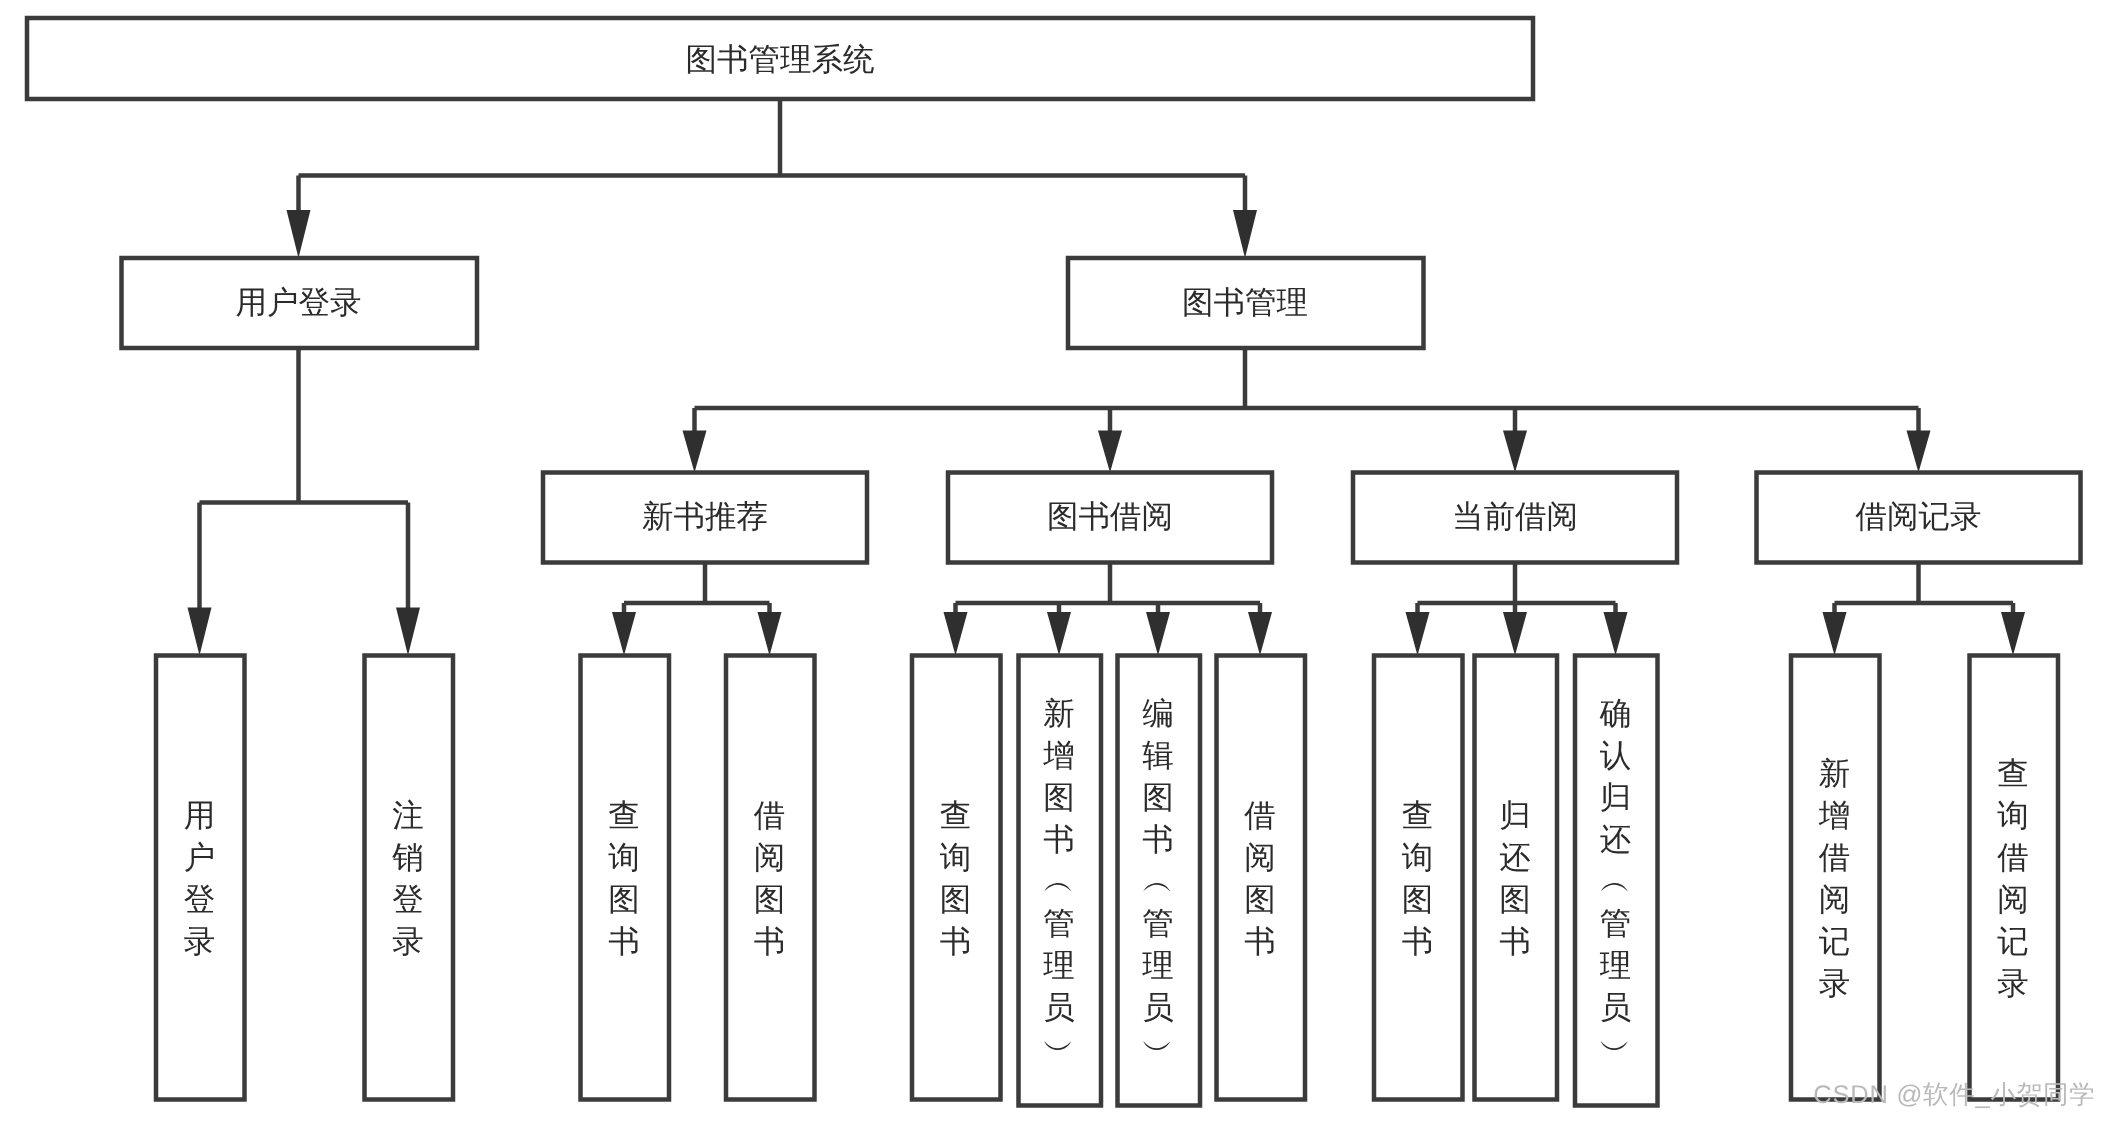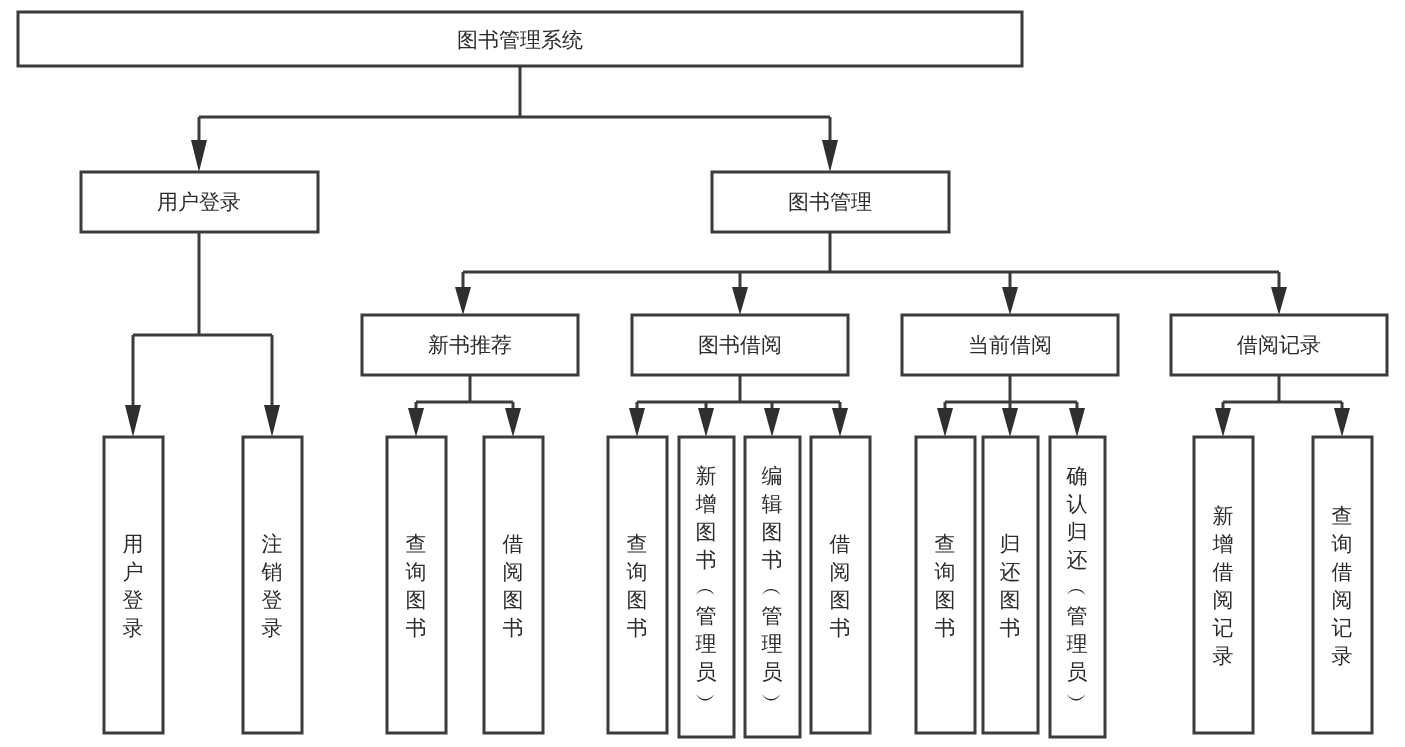--- a/index.html
+++ b/index.html
@@ -228,13 +228,14 @@
     <g>
       <rect class="node-box" x="1194" y="437" width="59" height="296"></rect>
       <text class="node-label-vertical" x="1223" y="437"><tspan x="1223" y="522.84">新</tspan><tspan x="1223" y="550.84">增</tspan><tspan x="1223" y="578.84">借</tspan><tspan x="1223" y="606.84">阅</tspan><tspan x="1223" y="634.84">记</tspan><tspan x="1223" y="662.84">录</tspan></text>
     </g>
     <g>
       <rect class="node-box" x="1313" y="437" width="59" height="296"></rect>
       <text class="node-label-vertical" x="1342" y="437"><tspan x="1342" y="522.84">查</tspan><tspan x="1342" y="550.84">询</tspan><tspan x="1342" y="578.84">借</tspan><tspan x="1342" y="606.84">阅</tspan><tspan x="1342" y="634.84">记</tspan><tspan x="1342" y="662.84">录</tspan></text>
     </g>
   </svg>
 
+  <div class="watermark">CSDN @软件_小贺同学</div>
 </div>
 
 </body></html>

